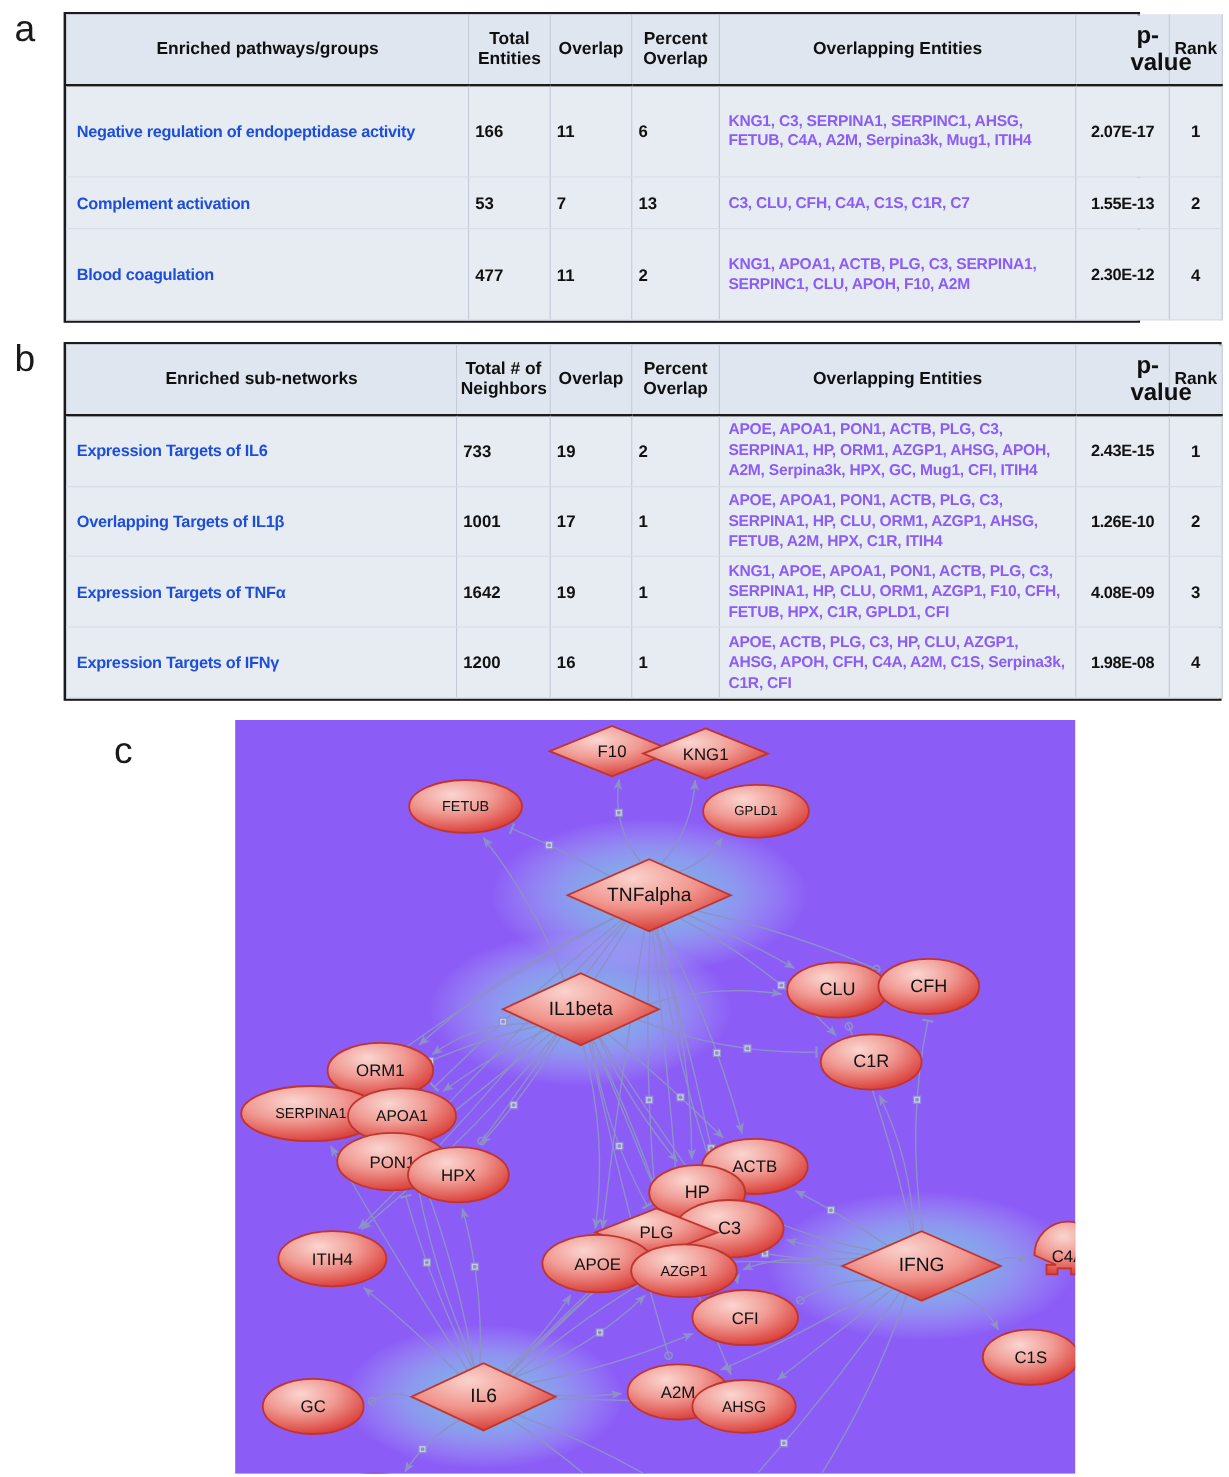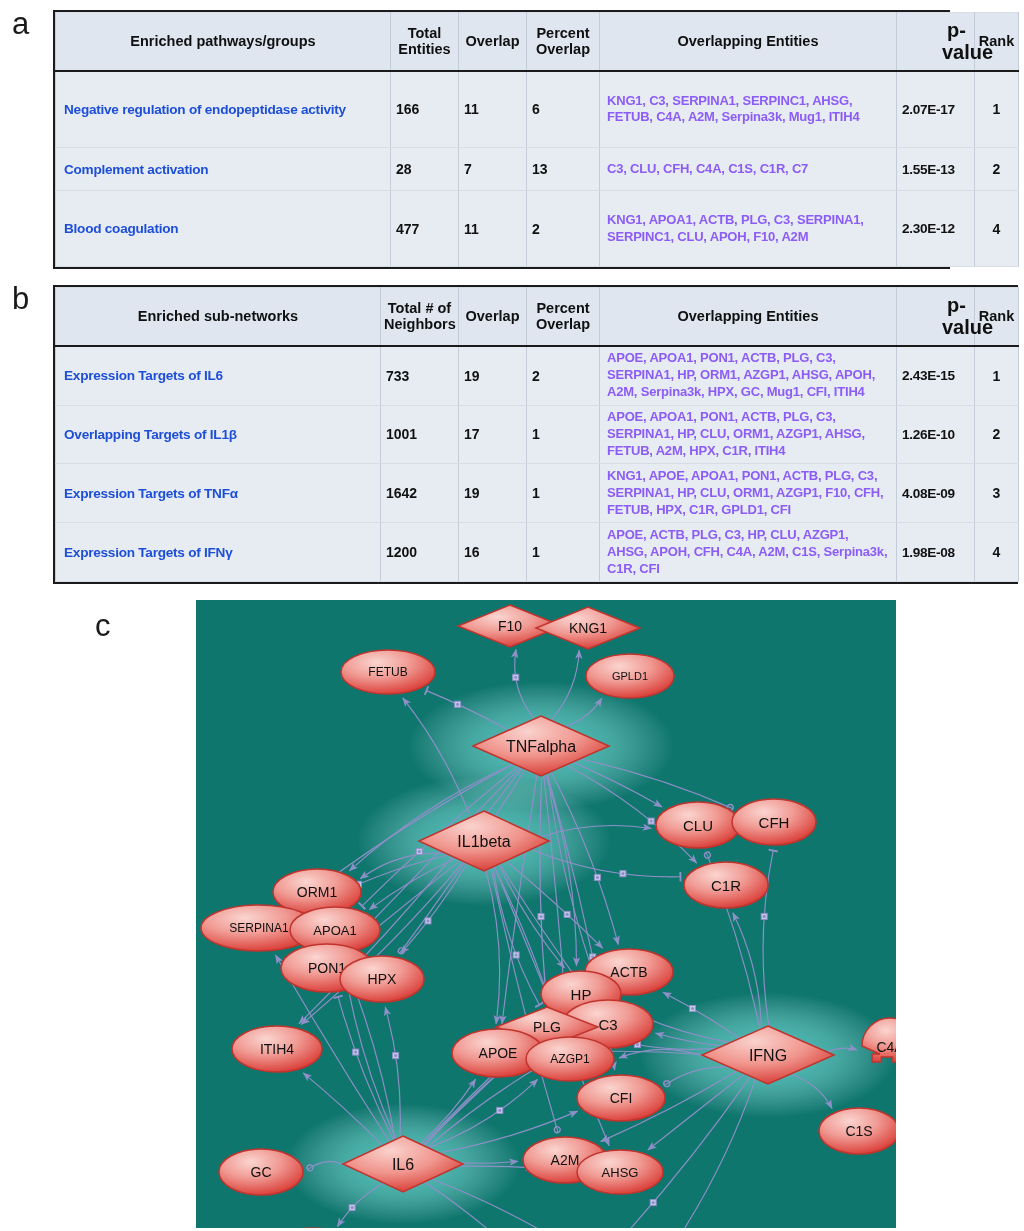--- a/index.html
+++ b/index.html
@@ -42,21 +42,21 @@
 
   td.c-name{
     color:#1d4ed8;font-weight:bold;font-size:13.6px;text-align:left;
     padding-left:8px;letter-spacing:-0.25px;
   }
   td.c-num{font-size:14px;color:#111;font-weight:bold;}
   td.c-ent{
     text-align:left;font-size:13px;color:#8b5cf6;font-weight:bold;
     line-height:1.30;padding-left:7px;letter-spacing:-0.2px;
   }
-  td.c-p{font-size:13.6px;color:#111;font-weight:bold;letter-spacing:-0.3px;}
+  td.c-p{text-align:center;font-size:13.6px;color:#111;font-weight:bold;letter-spacing:-0.3px;}
   td.c-rank{text-align:center;font-size:14px;color:#111;font-weight:bold;}
 
   
   #panel-a-table col.w1{width:335px;}
   #panel-a-table col.w2{width:68px;}
   #panel-a-table col.w3{width:68px;}
   #panel-a-table col.w4{width:73px;}
   #panel-a-table col.w5{width:297px;}
   #panel-a-table col.w6{width:78px;}
   #panel-a-table col.w7{width:44px;}
@@ -66,21 +66,21 @@
   #panel-b-table col.w2{width:78px;}
   #panel-b-table col.w3{width:68px;}
   #panel-b-table col.w4{width:73px;}
   #panel-b-table col.w5{width:297px;}
   #panel-b-table col.w6{width:78px;}
   #panel-b-table col.w7{width:44px;}
 
   
   #network-panel{
     position:absolute;left:196px;top:600px;width:700px;height:628px;
-    background:#0f766e;
+    background:#8b5cf6;
   }
   #network-svg{display:block;width:700px;height:628px;}
 
   .node-label{
     font-family:"Liberation Sans", sans-serif;
     fill:#111;text-anchor:middle;dominant-baseline:central;
     pointer-events:none;
   }
 </style>
 </head>
@@ -117,21 +117,21 @@
           <td class="c-name">Negative regulation of endopeptidase activity</td>
           <td class="c-num">166</td>
           <td class="c-num">11</td>
           <td class="c-num">6</td>
           <td class="c-ent">KNG1, C3, SERPINA1, SERPINC1, AHSG, FETUB, C4A, A2M, Serpina3k, Mug1, ITIH4</td>
           <td class="c-p">2.07E-17</td>
           <td class="c-rank">1</td>
         </tr>
         <tr>
           <td class="c-name">Complement activation</td>
-          <td class="c-num">28</td>
+          <td class="c-num">53</td>
           <td class="c-num">7</td>
           <td class="c-num">13</td>
           <td class="c-ent">C3, CLU, CFH, C4A, C1S, C1R, C7</td>
           <td class="c-p">1.55E-13</td>
           <td class="c-rank">2</td>
         </tr>
         <tr>
           <td class="c-name">Blood coagulation</td>
           <td class="c-num">477</td>
           <td class="c-num">11</td>

